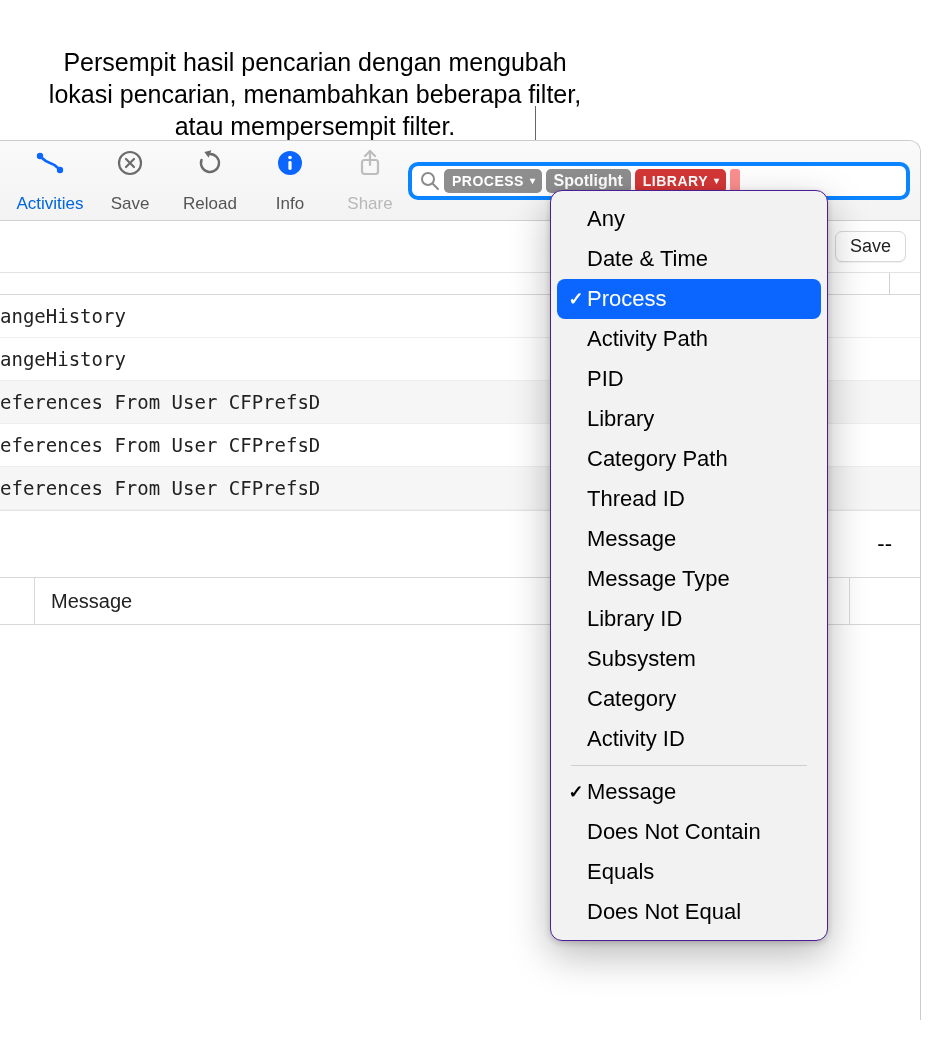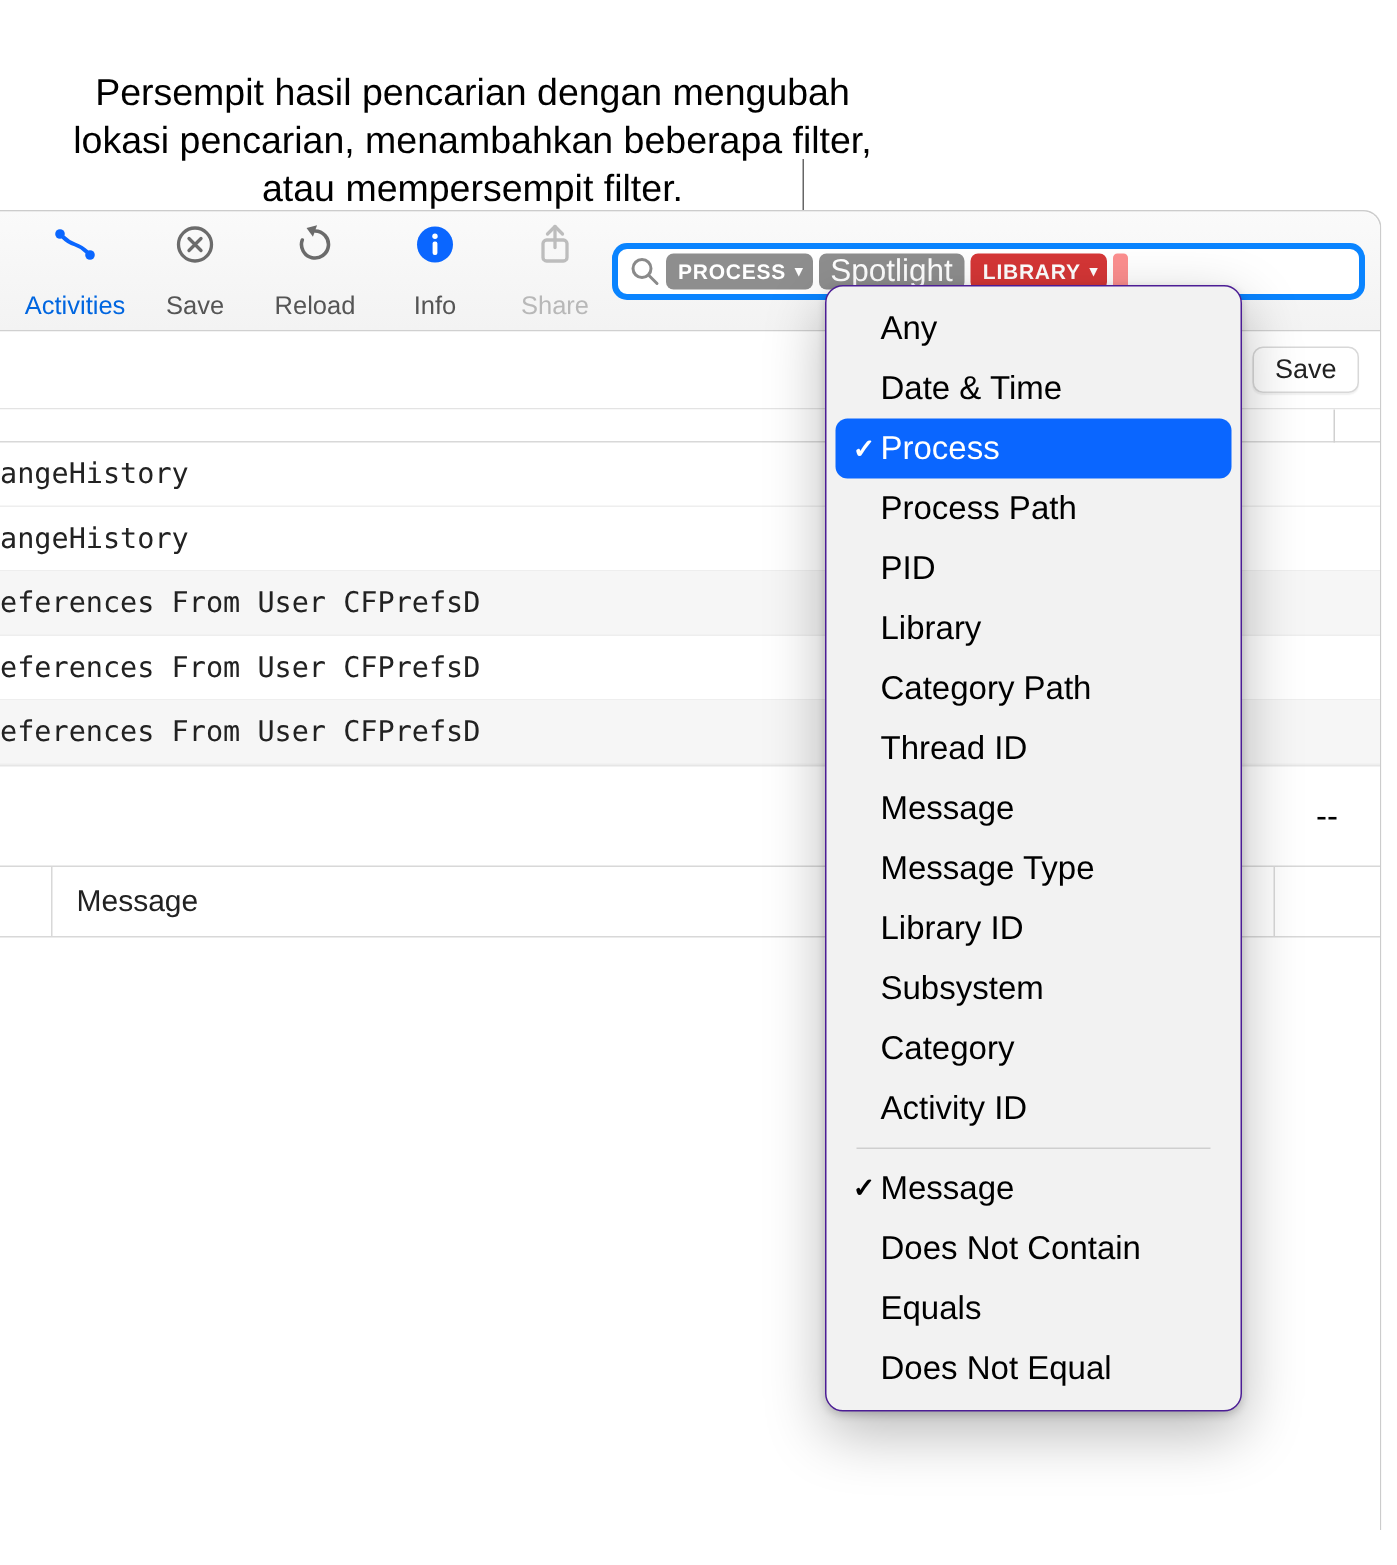--- a/index.html
+++ b/index.html
@@ -102,22 +102,22 @@
   .token .tkn-label {
     padding: 0 6px 0 8px;
   }
   .token .tkn-arrow {
     font-size: 10px;
     padding-right: 6px;
   }
   .token-text {
     background: #8e8e8e;
     color: #fff;
-    font-size: 21px;
-    font-weight: 400;
+    font-size: 16px;
+    font-weight: 700;
     padding: 0 8px;
     height: 24px;
     line-height: 24px;
     border-radius: 5px;
   }
   .red-sliver {
     width: 10px;
     height: 24px;
     background: #fc8f8f;
     border-radius: 3px;
@@ -359,21 +359,21 @@
     <div class="menu-item">
       <span class="chk">✓</span>
       <span>Date &amp; Time</span>
     </div>
     <div class="menu-item checked sel">
       <span class="chk">✓</span>
       <span>Process</span>
     </div>
     <div class="menu-item">
       <span class="chk">✓</span>
-      <span>Process Path</span>
+      <span>Activity Path</span>
     </div>
     <div class="menu-item">
       <span class="chk">✓</span>
       <span>PID</span>
     </div>
     <div class="menu-item">
       <span class="chk">✓</span>
       <span>Library</span>
     </div>
     <div class="menu-item">

